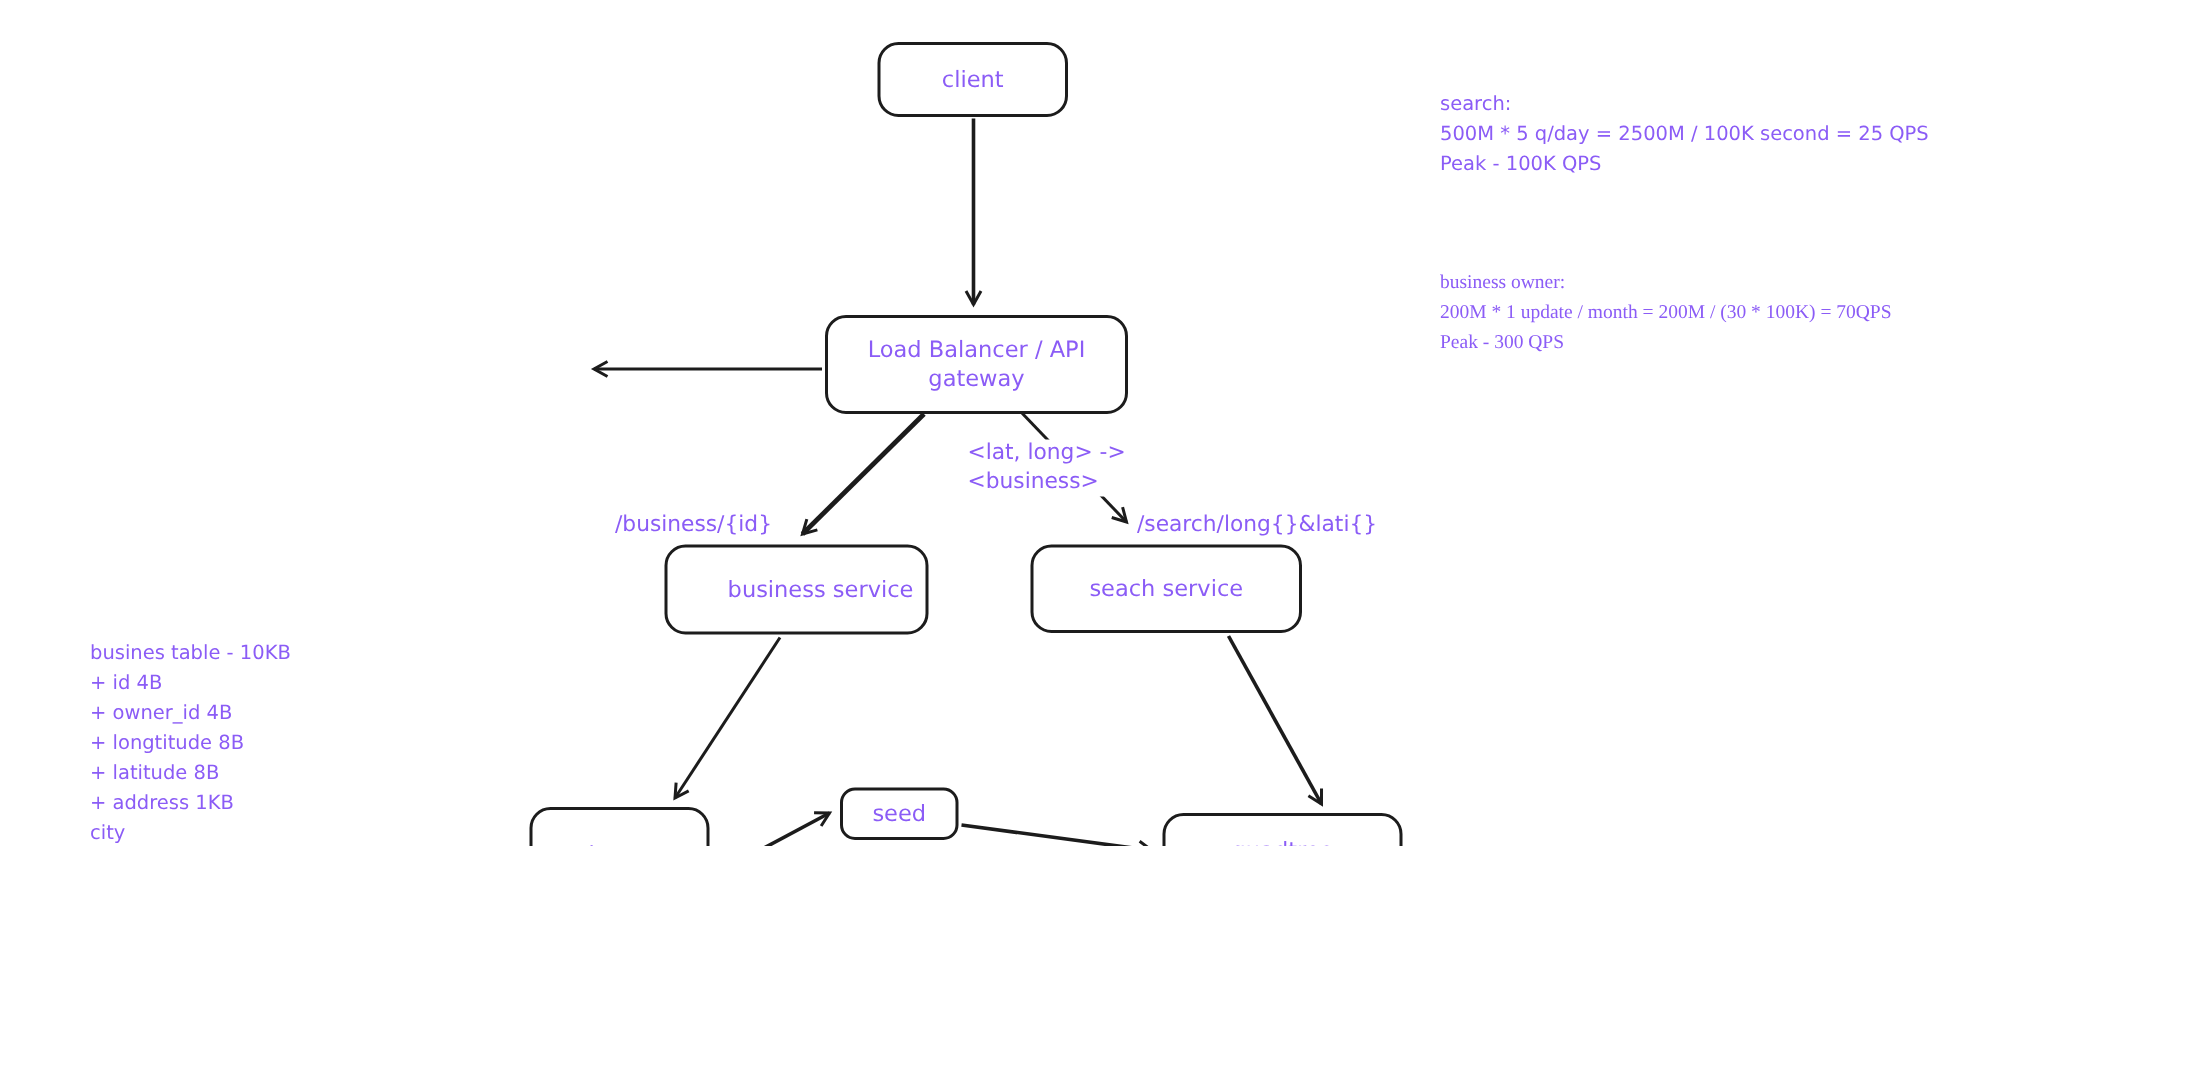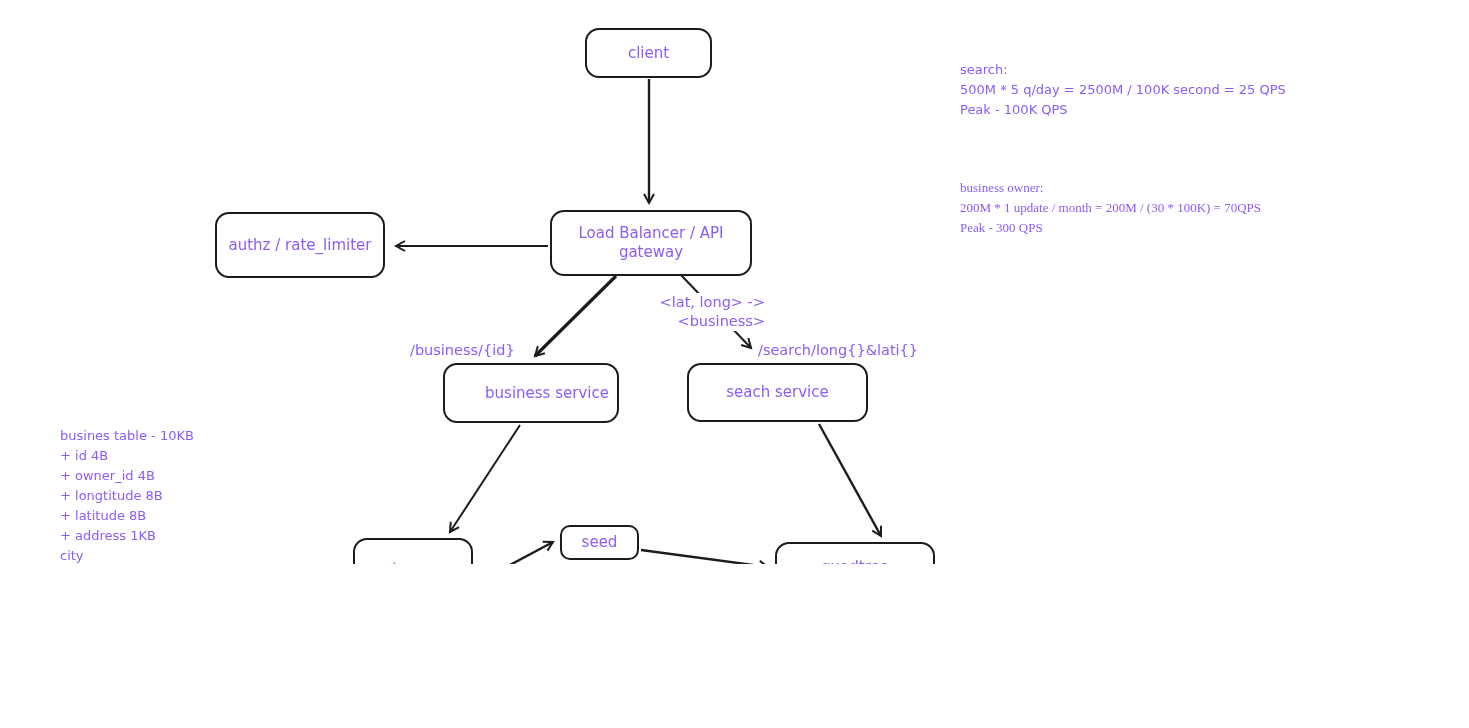--- a/index.html
+++ b/index.html
@@ -72,23 +72,20 @@
   </svg>
 
   <div class="node" style="left:585px; top:28px; width:127px; height:50px;">
     <span>client</span>
   </div>
 
   <div class="node" style="left:550px; top:210px; width:202px; height:66px;">
     <span>Load Balancer / API gateway</span>
   </div>
 
-  <div class="node" style="left:215px; top:212px; width:170px; height:66px;">
-    <span>authz / rate_limiter</span>
-  </div>
 
   <div class="node" style="left:443px; top:363px; width:176px; height:60px;padding-left:40px;">
     <span>business service</span>
   </div>
 
   <div class="node" style="left:687px; top:363px; width:181px; height:59px;">
     <span>seach service</span>
   </div>
 
   <div class="node" style="left:353px; top:538px; width:120px; height:62px;">
@@ -100,21 +97,21 @@
   </div>
 
   <div class="node" style="left:775px; top:542px; width:160px; height:50px;">
     <span>quadtree</span>
   </div>
 
   <div class="edge-label" style="left:410px; top:341px;">/business/{id}</div>
 
   <div class="edge-label" style="left:758px; top:341px;">/search/long{}&amp;lati{}</div>
 
-  <div class="edge-label" style="left:645px; top:293px; width:120px; text-align:right;">&lt;lat, long&gt; -&gt;
+  <div class="edge-label" style="left:645px; top:293px; width:120px; text-align:left;">&lt;lat, long&gt; -&gt;
 &lt;business&gt;</div>
 
   <div class="note" style="left:960px; top:60px;">search:
 500M * 5 q/day = 2500M / 100K second = 25 QPS
 Peak - 100K QPS</div>
 
   <div class="note" style="left:960px; top:178px;font-family:Liberation Serif, serif;">business owner:
 200M * 1 update / month = 200M / (30 * 100K) = 70QPS
 Peak - 300 QPS</div>
 

